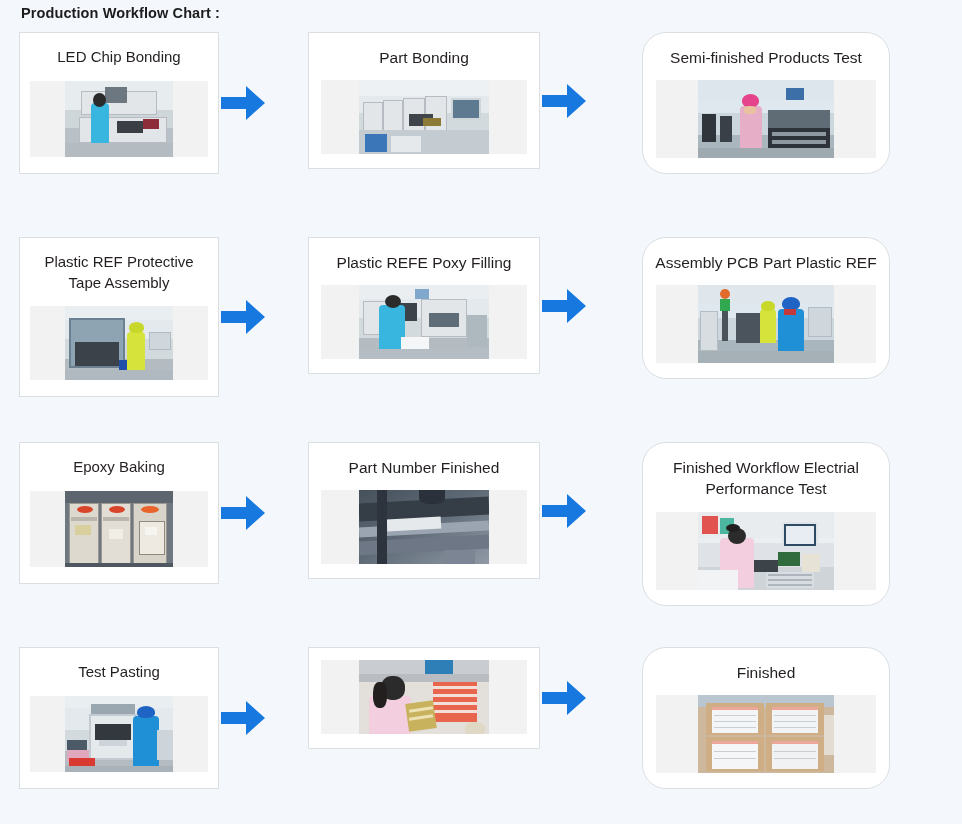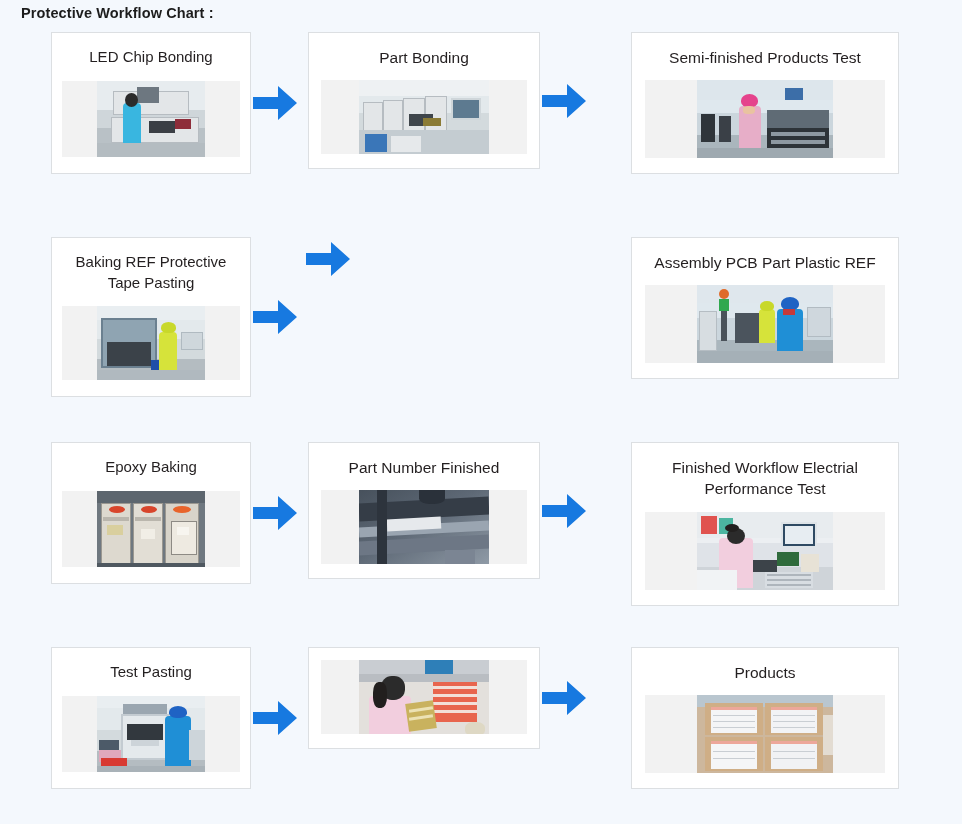--- a/index.html
+++ b/index.html
@@ -41,34 +41,34 @@
   .row-2 { height: 205px; }
   .row-3 { height: 205px; }
   .row-4 { height: 200px; }
 
   
   .cell {
     position: relative;
     display: flex;
     align-items: center;
   }
-  .cell-c1 { width: 304px; padding-left: 32px; }
+  .cell-c1 { width: 304px; }
   .cell-c2 { width: 316px; }
   .cell-c3 { width: 342px; }
 
   
   .card {
     background: #ffffff;
     border: 1px solid #dcdfe2;
     position: relative;
     overflow: hidden;
   }
   .card-c1 { width: 200px; margin-left: 19px; }
   .card-c2 { width: 232px; margin-left: 4px; }
-  .card-c3 { width: 268px; margin-left: 11px; }
+  .card-c3 { width: 248px; margin-left: 22px; border-radius: 24px; }
 
   .card-title {
     text-align: center;
     color: #231f20;
     font-size: 15px;
     line-height: 1.38;
     padding: 14px 10px 0 10px;
     font-weight: 400;
   }
   .card-c2 .card-title, .card-c3 .card-title { font-size: 15.5px; }
@@ -126,21 +126,21 @@
   .redbox     { background: #e8654e; }
   .goldbox    { background: #c9b25e; }
   .whitepk    { background: #f5f6f7; }
   .carton     { background: #cfae86; }
 </style>
 </head>
 <body>
 
 <div id="page">
 
-  <div class="page-title">Protective Workflow Chart :</div>
+  <div class="page-title">Production Workflow Chart :</div>
 
   <div class="grid">
 
     <div class="row row-1">
 
       <div class="cell cell-c1">
         <div class="card card-c1">
           <div class="card-title">LED Chip Bonding</div>
           <div class="photo-band">
             <div class="photo">
@@ -213,21 +213,21 @@
         </div>
 
       </div>
 
     </div>
 
     <div class="row row-2">
 
       <div class="cell cell-c1">
         <div class="card card-c1">
-          <div class="card-title">Baking REF Protective Tape Pasting</div>
+          <div class="card-title">Plastic REF Protective Tape Assembly</div>
           <div class="photo-band" style="height:74px;">
             <div class="photo" style="height:74px;">
               <div class="ph room-clean"></div>
               <div class="ph" style="left:0;top:0;width:108px;height:14px;background:#e9eef1;"></div>
               <div class="ph" style="left:4px;top:12px;width:56px;height:50px;background:#8fa4b2;border:2px solid #6b8090;"></div>
               <div class="ph" style="left:10px;top:36px;width:44px;height:24px;background:#3b4249;"></div>
               <div class="ph coat-yel" style="left:62px;top:26px;width:18px;height:44px;"></div>
               <div class="ph cap-yel" style="left:64px;top:16px;width:15px;height:11px;"></div>
               <div class="ph" style="left:84px;top:26px;width:22px;height:18px;background:#cfd7dc;border:1px solid #b0bac1;"></div>
               <div class="ph" style="left:54px;top:54px;width:8px;height:18px;background:#1f4fa8;"></div>
@@ -236,20 +236,39 @@
           </div>
         </div>
         <div class="arrow">
           <svg viewBox="0 0 48 44">
               <path d="M2 16 H27 V5 L46 22 L27 39 V28 H2 Z" fill="#1779e0"></path>
             </svg>
         </div>
       </div>
 
       <div class="cell cell-c2">
+        <div class="card card-c2">
+          <div class="card-title">Plastic REFE Poxy Filling</div>
+          <div class="photo-band">
+            <div class="photo">
+              <div class="ph room-clean"></div>
+              <div class="ph" style="left:0;top:0;width:130px;height:14px;background:#eaeef1;"></div>
+              <div class="ph" style="left:56px;top:4px;width:14px;height:10px;background:#7fa8cc;"></div>
+              <div class="ph mach" style="left:4px;top:16px;width:26px;height:34px;"></div>
+              <div class="ph" style="left:34px;top:18px;width:24px;height:18px;background:#3b4249;"></div>
+              <div class="ph mach" style="left:62px;top:14px;width:46px;height:38px;"></div>
+              <div class="ph" style="left:70px;top:28px;width:30px;height:14px;background:#5f6d78;"></div>
+              <div class="ph coat-cyan" style="left:20px;top:20px;width:26px;height:50px;"></div>
+              <div class="ph head-dark" style="left:26px;top:10px;width:16px;height:13px;"></div>
+              <div class="ph whitepk" style="left:42px;top:52px;width:28px;height:12px;"></div>
+              <div class="ph" style="left:108px;top:30px;width:20px;height:32px;background:#aeb8bf;"></div>
+              <div class="ph" style="left:0;top:64px;width:130px;height:10px;background:#b4bdc3;"></div>
+            </div>
+          </div>
+        </div>
         <div class="arrow">
           <svg viewBox="0 0 48 44">
               <path d="M2 16 H27 V5 L46 22 L27 39 V28 H2 Z" fill="#1779e0"></path>
             </svg>
         </div>
       </div>
 
       <div class="cell cell-c3">
         <div class="card card-c3">
           <div class="card-title">Assembly PCB Part Plastic REF</div>
@@ -416,21 +435,21 @@
         </div>
         <div class="arrow">
           <svg viewBox="0 0 48 44">
               <path d="M2 16 H27 V5 L46 22 L27 39 V28 H2 Z" fill="#1779e0"></path>
             </svg>
         </div>
       </div>
 
       <div class="cell cell-c3">
         <div class="card card-c3">
-          <div class="card-title">Products</div>
+          <div class="card-title">Finished</div>
           <div class="photo-band">
             <div class="photo">
               <div class="ph" style="inset:0;background:#cdb79d;"></div>
               <div class="ph" style="left:0;top:0;width:136px;height:12px;background:#b9c6cf;"></div>
               <div class="ph carton" style="left:8px;top:8px;width:58px;height:32px;"></div>
               <div class="ph carton" style="left:68px;top:8px;width:58px;height:32px;"></div>
               <div class="ph carton" style="left:8px;top:42px;width:58px;height:34px;"></div>
               <div class="ph carton" style="left:68px;top:42px;width:58px;height:34px;"></div>
               <div class="ph" style="left:14px;top:14px;width:46px;height:24px;background:#f4f5f6;"></div>
               <div class="ph" style="left:74px;top:14px;width:46px;height:24px;background:#f2f3f5;"></div>

